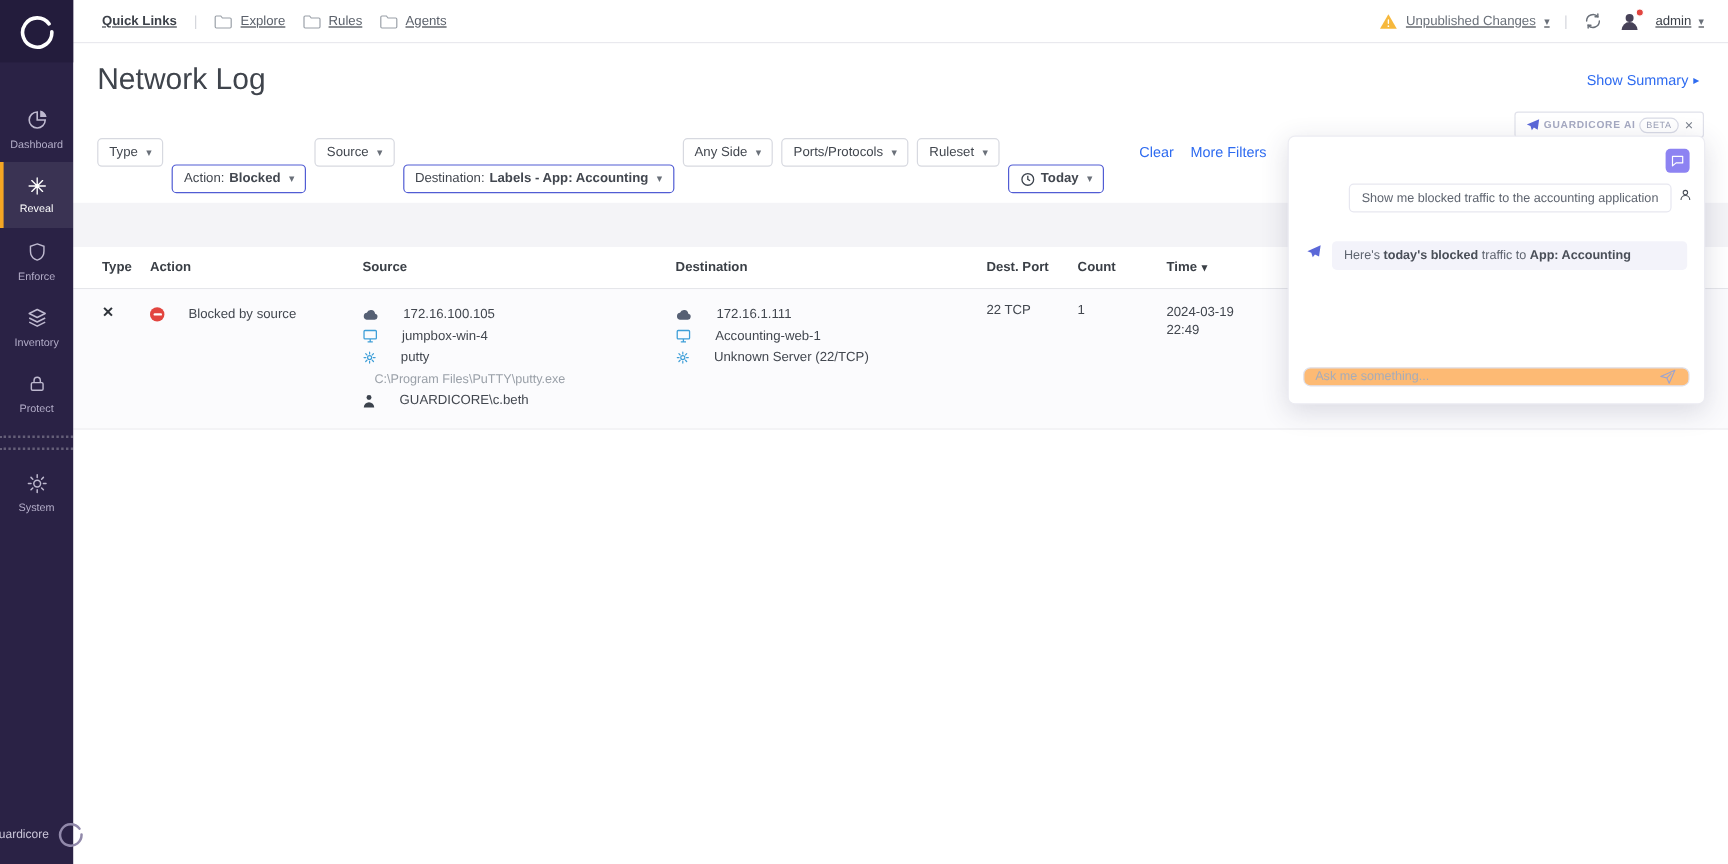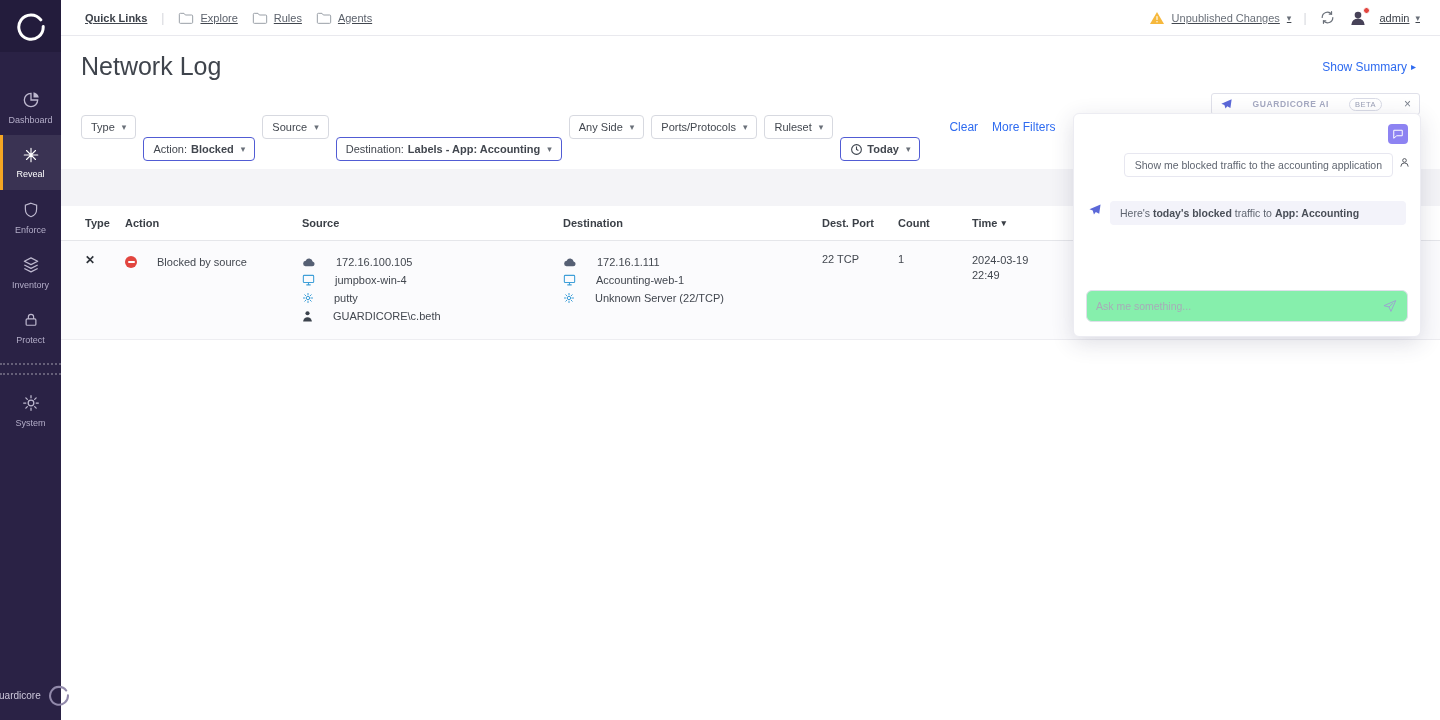--- a/index.html
+++ b/index.html
@@ -44,21 +44,21 @@
 
   .filter-row { display:flex; align-items:center; gap:7px; padding:12px 24px 0 20px; position:relative; }
   .fbtn { display:flex; align-items:center; gap:4px; height:24px; padding:0 9px; background:#fff; border:1px solid #d7d9e0; border-radius:4px; font-size:11px; color:#42474f; font-family:inherit; cursor:pointer; }
   .fbtn.active { border-color:#515cd4;margin-top:44px; }
   .fval { font-weight:bold; }
   .fbtn .chev { margin-left:3px; }
   .link-btn { font-size:12px; color:#2e6bf0; background:none; border:none; cursor:pointer; font-family:inherit; }
   .clear-btn { margin-left:22px; }
   .more-filters { margin-left:7px; }
 
-  .ai-pill { position:absolute; right:20px; top:12px; height:22px; display:flex; align-items:center; gap:20px; padding:0 8px; background:#fff; border:1px solid #e0e1ea; border-radius:3px; cursor:pointer; }
+  .ai-pill { position:absolute; right:20px; top:12px; height:22px; display:flex; align-items:center; gap:3px; padding:0 8px; background:#fff; border:1px solid #e0e1ea; border-radius:3px; cursor:pointer; }
   .ai-pill-brand { font-size:8.5px; letter-spacing:.6px; color:#a6aac2; font-weight:bold; white-space:nowrap; }
   .beta-badge { font-size:7.5px; color:#9ba0b6; border:1px solid #d9dbe6; border-radius:7px; padding:1px 5px; letter-spacing:.5px; }
   .ai-pill-close { font-size:12px; color:#7a808c; margin-left:2px; }
 
   .toolbar-strip { height:37px; background:#f4f4f7; margin-top:8px; }
 
   .thead, .trow { display:grid; grid-template-columns:40px 177px 261px 259px 76px 74px auto; padding-left:24px; padding-right:24px; }
   .thead { height:35px; align-items:center; background:#fff; border-bottom:1px solid #e5e6ea; }
   .th { font-size:11px; font-weight:bold; color:#3a3f46; display:flex; align-items:center; gap:4px; cursor:pointer; }
   .sort { font-size:9px; color:#3a3f46; }
@@ -74,21 +74,21 @@
   
   .ai-panel { position:absolute; right:19px; top:113px; width:348px; height:224px; background:#fff; border:1px solid #ececf2; border-radius:6px; box-shadow:0 6px 22px rgba(50,50,90,.16); z-index:40; display:flex; flex-direction:column; }
   .panel-head { display:flex; justify-content:flex-end; padding:10px 12px 0; }
   .reset-btn { width:20px; height:20px; border-radius:4px; background:#8d83f2; border:none; display:flex; align-items:center; justify-content:center; cursor:pointer; }
   .msg-user { display:flex; justify-content:flex-end; align-items:flex-start; gap:6px; padding:9px 10px 0 16px; }
   .user-bubble { border:1px solid #e7e7f0; border-radius:4px; padding:5px 10px; font-size:10.5px; color:#5f6570; }
   .msg-ai { display:flex; align-items:flex-start; gap:8px; padding:24px 14px 0 14px; }
   .ai-avatar { flex:none; margin-top:2px; }
   .ai-bubble { background:#f3f3fa; border-radius:4px; padding:6px 10px; font-size:10.5px; color:#5f6570; flex:1; }
   .ai-bubble b { color:#4a4f58; }
-  .panel-input { margin:auto 12px 14px; height:32px; border:1px solid #dfe0ea; border-radius:6px; display:flex; align-items:center; padding:0 9px; background:#86efac; }
+  .panel-input { margin:auto 12px 14px; height:16px; border:1px solid #dfe0ea; border-radius:6px; display:flex; align-items:center; padding:0 9px; background:#fdba74; }
   .panel-input input { flex:1; border:none; outline:none; font-size:10.5px; color:#5f6570; font-family:inherit; background:transparent; }
   .panel-input input::placeholder { color:#a7acb8; }
   .send-btn { background:none; border:none; cursor:pointer; padding:0; }
 </style>
 </head>
 <body>
 
 <aside class="sidebar">
   <div class="logo-box">
     <svg width="30" height="30" viewBox="0 0 32 32" fill="none">
@@ -315,20 +315,21 @@
         </svg>
         <span>jumpbox-win-4</span>
       </span>
       <span class="iline">
         <svg width="12" height="12" viewBox="0 0 24 24" fill="none" stroke="#3f9fd8" stroke-width="2" stroke-linecap="round">
           <circle cx="12" cy="12" r="3.4"></circle>
           <path d="M12 2.8v3M12 18.2v3M2.8 12h3M18.2 12h3M5.5 5.5l2.1 2.1M16.4 16.4l2.1 2.1M18.5 5.5l-2.1 2.1M7.6 16.4l-2.1 2.1"></path>
         </svg>
         <span>putty</span>
       </span>
+      <span class="path-line">C:\Program Files\PuTTY\putty.exe</span>
       <span class="iline">
         <svg width="11" height="12" viewBox="0 0 24 26" fill="#3c434d">
           <circle cx="12" cy="7" r="4.5"></circle>
           <path d="M2.5 25a9.5 9.5 0 0 1 19 0z"></path>
         </svg>
         <span>GUARDICORE\c.beth</span>
       </span>
     </span>
     <span class="cell">
       <span class="iline">

